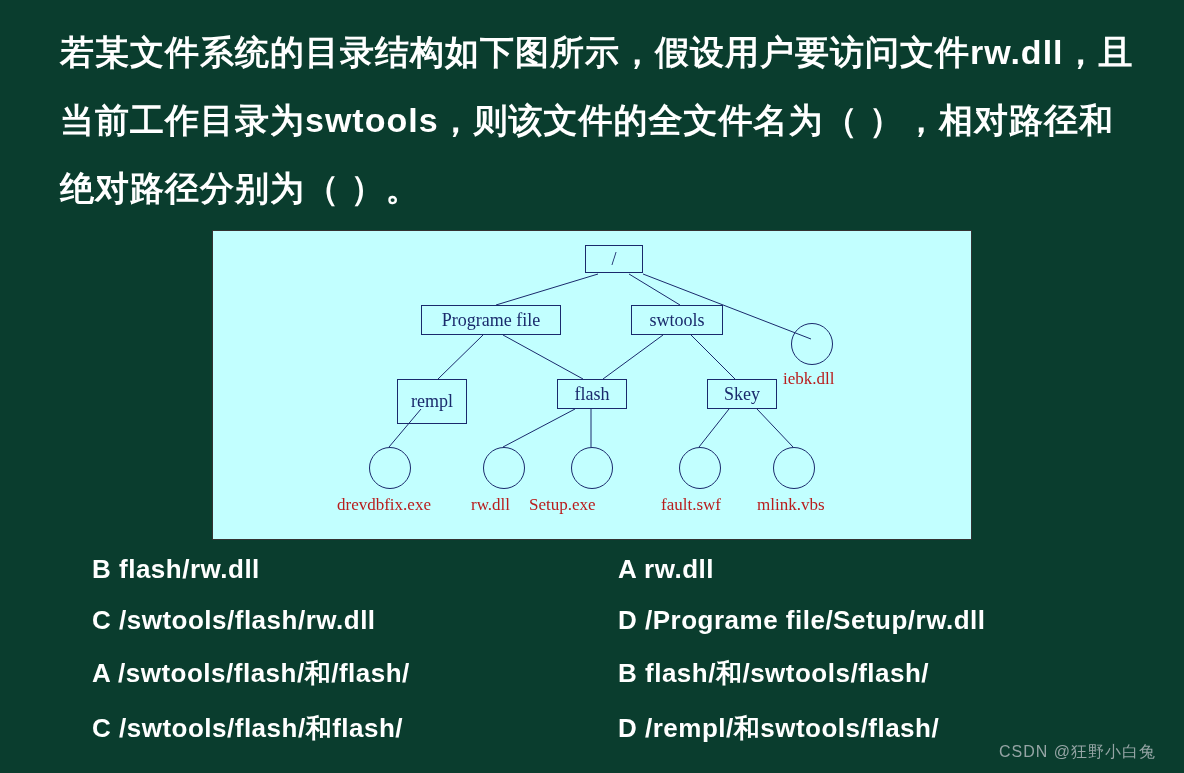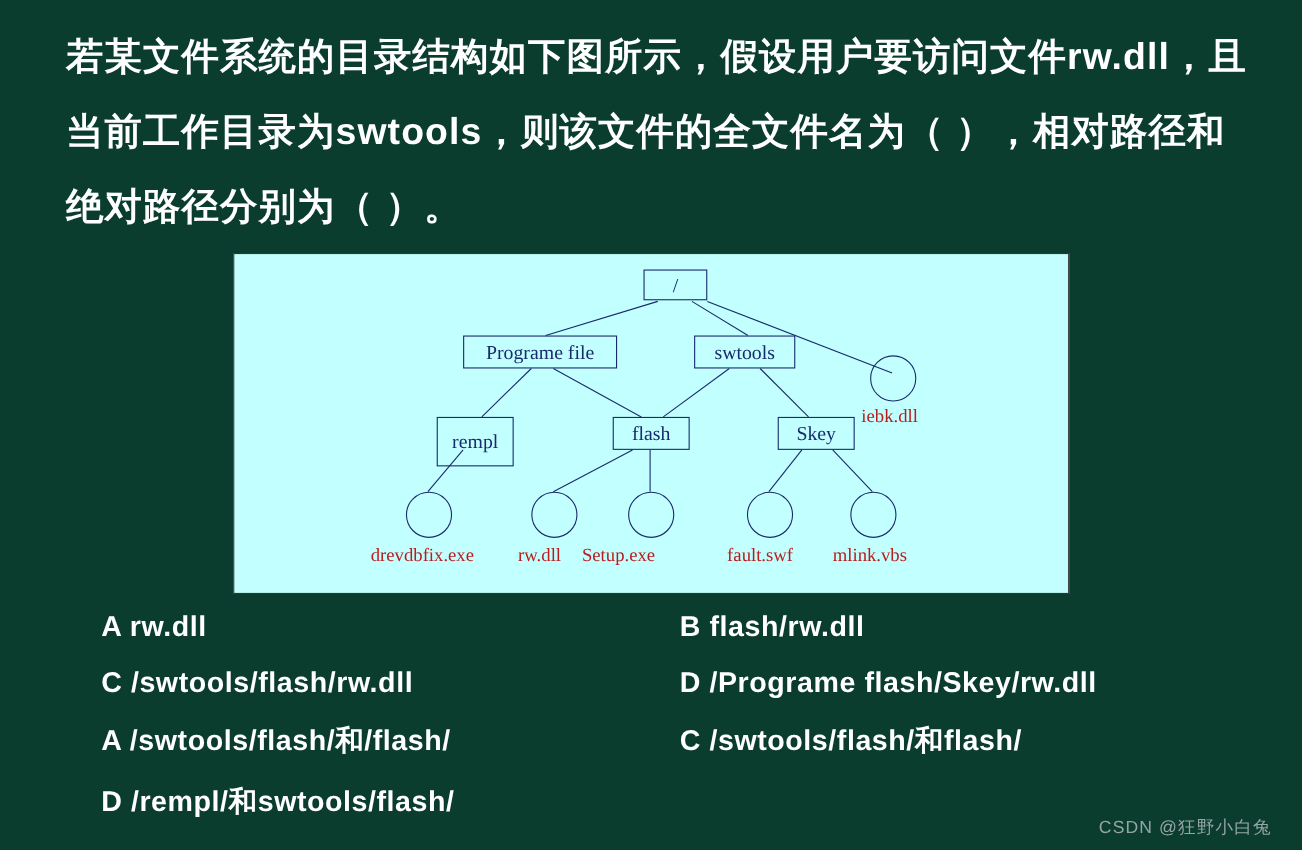--- a/index.html
+++ b/index.html
@@ -121,22 +121,23 @@
   <div class="circ" style="left:560px; top:216px;"></div>
 
   <div class="lbl" style="left:124px; top:264px;">drevdbfix.exe</div>
   <div class="lbl" style="left:258px; top:264px;">rw.dll</div>
   <div class="lbl" style="left:316px; top:264px;">Setup.exe</div>
   <div class="lbl" style="left:448px; top:264px;">fault.swf</div>
   <div class="lbl" style="left:544px; top:264px;">mlink.vbs</div>
 </div>
 
 <div class="options">
+  <div>B flash/rw.dll</div>
   <div>A rw.dll</div>
-  <div>B flash/rw.dll</div>
   <div>C /swtools/flash/rw.dll</div>
-  <div>D /Programe flash/Skey/rw.dll</div>
+  <div>D /Programe file/Setup/rw.dll</div>
   <div>A /swtools/flash/和/flash/</div>
+  <div>B flash/和/swtools/flash/</div>
   <div>C /swtools/flash/和flash/</div>
   <div>D /rempl/和swtools/flash/</div>
 </div>
 
 <div class="watermark">CSDN @狂野小白兔</div>
 
 </body></html>

